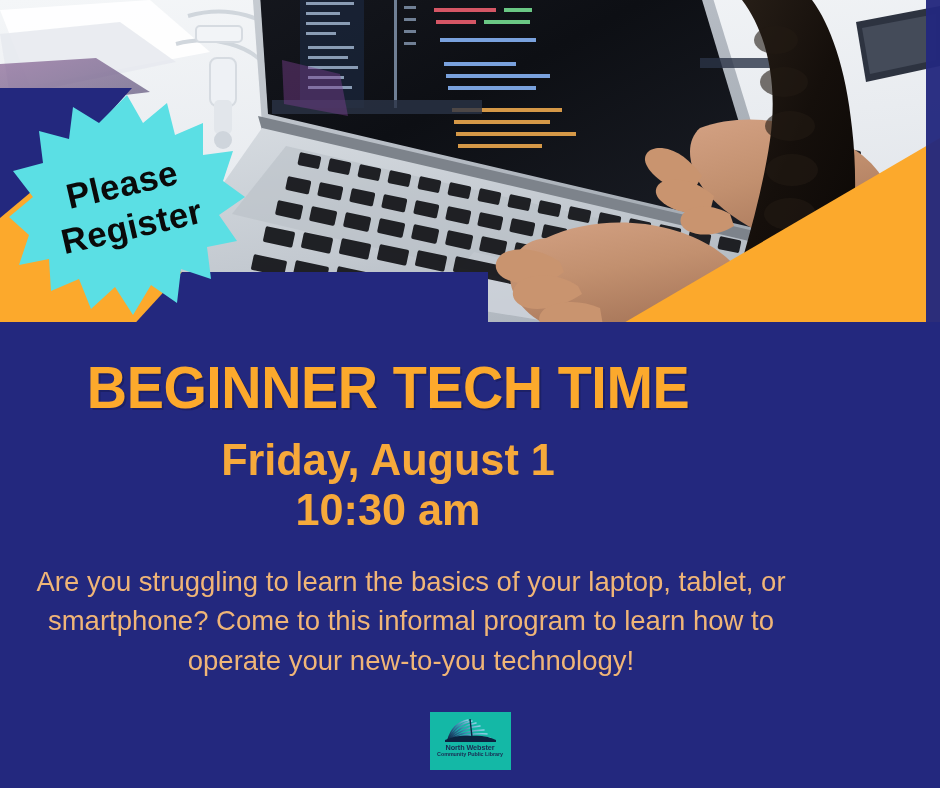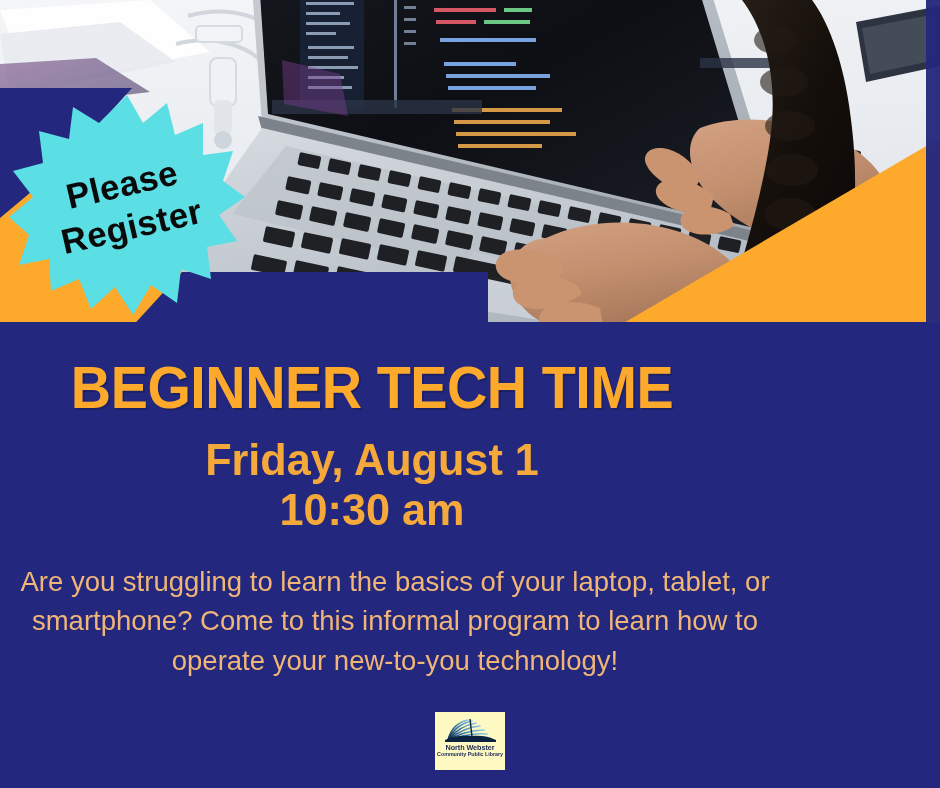--- a/index.html
+++ b/index.html
@@ -69,21 +69,21 @@
     color:#0a0a0a;
     font-weight:bold;
     font-size:35px;
     line-height:1.22;
     letter-spacing:.4px;
     text-align:center;
   }
   .badge-text span { display:block; }
 
   
-  .content { position:absolute; left:0; top:331px; width:744px; }
+  .content { position:absolute; left:16px; top:331px; width:744px; }
 
   .headline {
     margin-top:27px;
     text-align:center;
     color:#FCA92C;
     font-weight:bold;
     font-size:60px;
     line-height:1.0;
     letter-spacing:-.5px;
     transform:scaleX(.93);
@@ -117,22 +117,22 @@
     transform:scaleX(.965);
   }
 
   
   .logo-wrap {
     position:absolute; left:0; top:712px;
     width:940px;
     display:flex; justify-content:center;
   }
   .logo-card {
-    width:70px; height:58px;
-    background:#fef9c3;
+    width:81px; height:58px;
+    background:#14b8a6;
     padding:3px 2px 2px;
     display:flex; flex-direction:column;
     align-items:center; justify-content:flex-start;
   }
   .logo-mark { width:58px; height:28px; display:block; }
   .logo-name {
     margin-top:1px;
     font-size:7.3px; font-weight:bold;
     color:#1b2a52; line-height:1.05;
     letter-spacing:-.1px;

